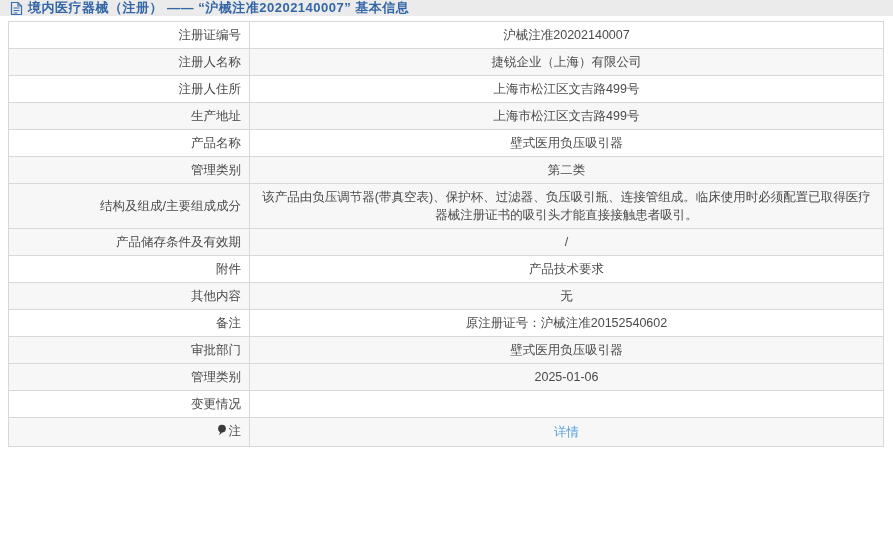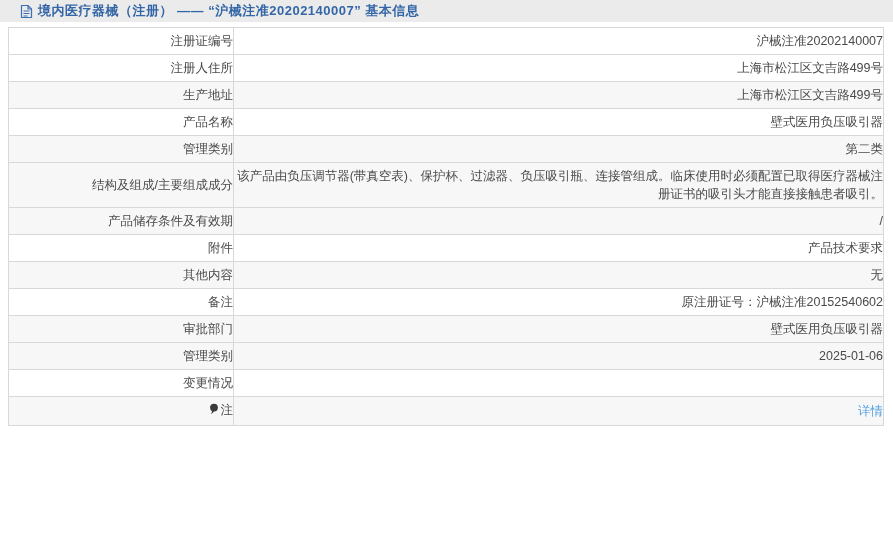--- a/index.html
+++ b/index.html
@@ -7,25 +7,25 @@
     padding: 0;
   }
   body {
     width: 893px;
     height: 560px;
     overflow: hidden;
     background: #ffffff;
     font-family: "Liberation Sans", "DejaVu Sans", sans-serif;
   }
   .header-bar {
-    height: 22px;
+    height: 16px;
     background: #ebebeb;
     display: flex;
     align-items: center;
-    padding: 0 20px;
+    padding: 0 10px;
     box-sizing: border-box;
   }
   .doc-icon {
     display: inline-flex;
     align-items: center;
     margin-right: 5px;
     flex: 0 0 auto;
   }
   .header-title {
     color: #3366a6;
@@ -38,32 +38,32 @@
     border-collapse: collapse;
     table-layout: fixed;
     width: 876px;
     margin: 5px 0 0 8px;
     border: 1px solid #c6c6c6;
   }
   table.info-table td {
     border: 1px solid #d8d8d8;
     font-size: 12.5px;
     color: #4a4a4a;
-    padding: 4px 0;
+    padding: 4px 8px;
     line-height: 18px;
     vertical-align: middle;
     word-break: break-word;
   }
   td.label-cell {
     width: 224px;
     text-align: right;
     white-space: nowrap;
   }
   td.value-cell {
-    text-align: right;
+    text-align: center;
     margin-top: 28px;
   }
   tr.row-even {
     background: #ffffff;
   }
   tr.row-odd {
     background: #f7f7f7;
   }
   a.detail-link {
     color: #4f9ee0;
@@ -88,20 +88,24 @@
     </svg>
   </span>
   <span class="header-title">境内医疗器械（注册） —— “沪械注准20202140007” 基本信息</span>
 </div>
 
 <table class="info-table">
   <tbody>
       <tr class="row-even">
         <td class="label-cell"><span>注册证编号</span></td>
         <td class="value-cell">沪械注准20202140007</td>
+      </tr>
+      <tr class="row-odd">
+        <td class="label-cell"><span>注册人名称</span></td>
+        <td class="value-cell">捷锐企业（上海）有限公司</td>
       </tr>
       <tr class="row-even">
         <td class="label-cell"><span>注册人住所</span></td>
         <td class="value-cell">上海市松江区文吉路499号</td>
       </tr>
       <tr class="row-odd">
         <td class="label-cell"><span>生产地址</span></td>
         <td class="value-cell">上海市松江区文吉路499号</td>
       </tr>
       <tr class="row-even">

